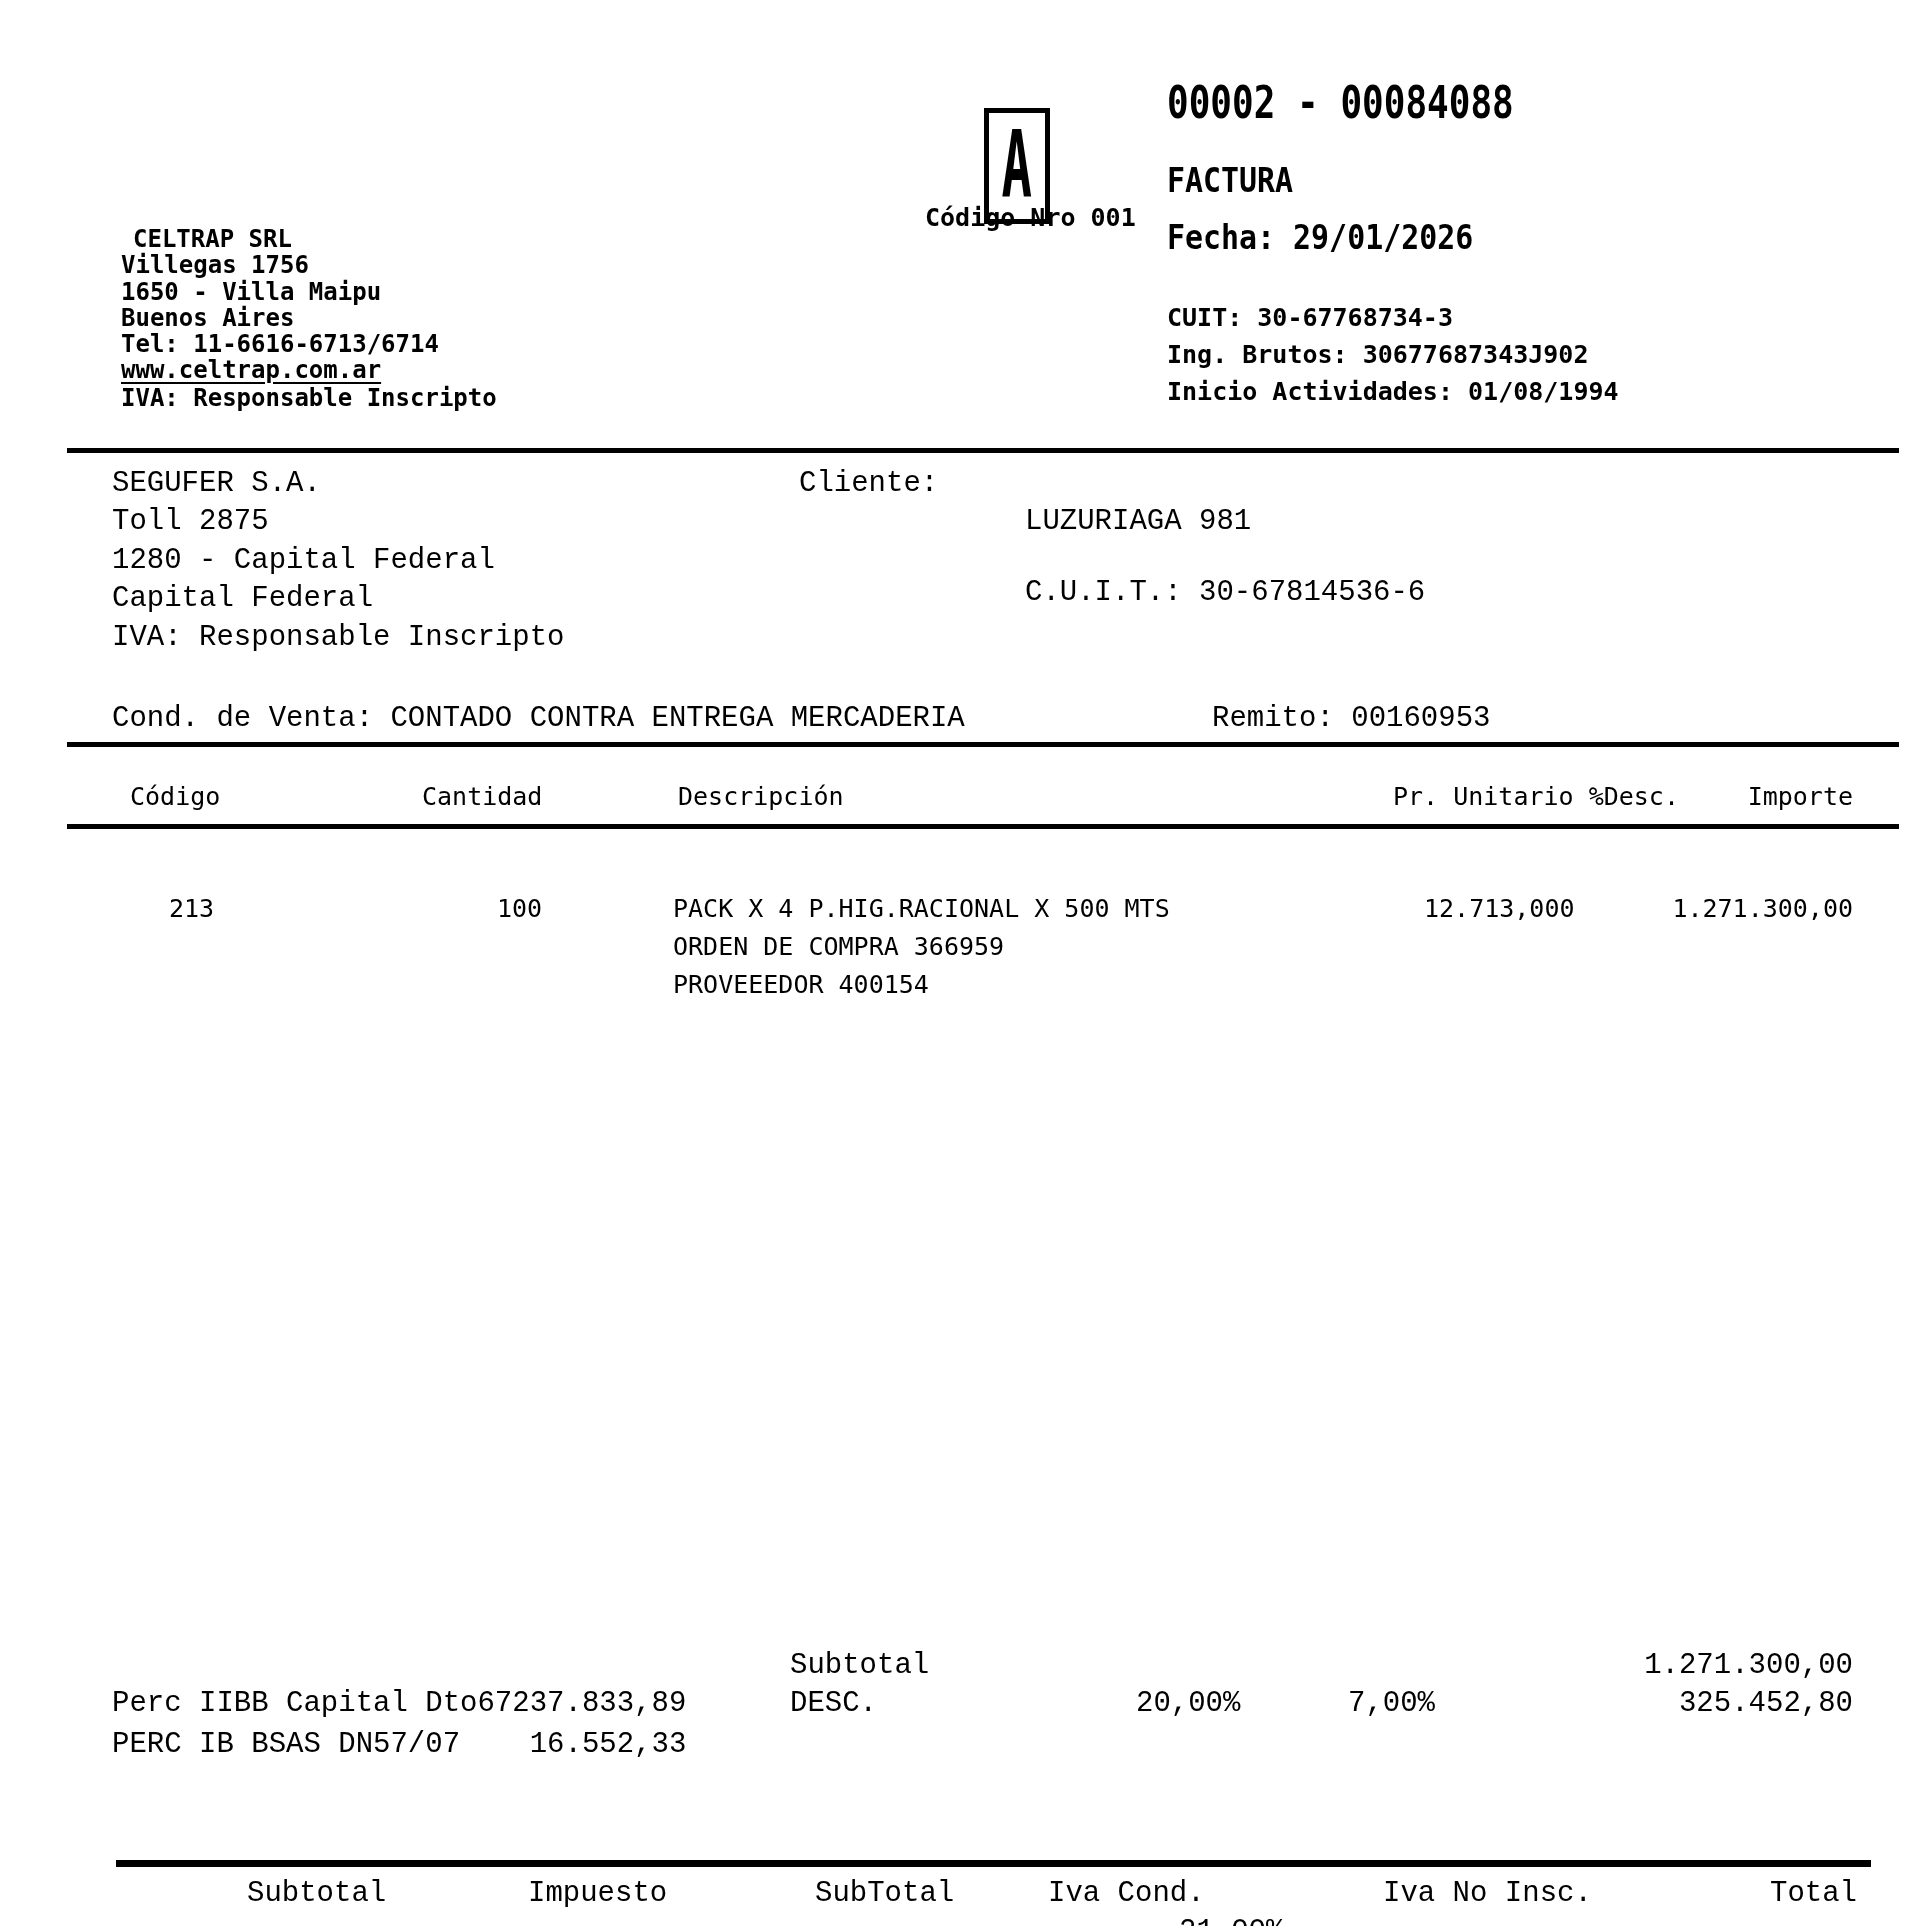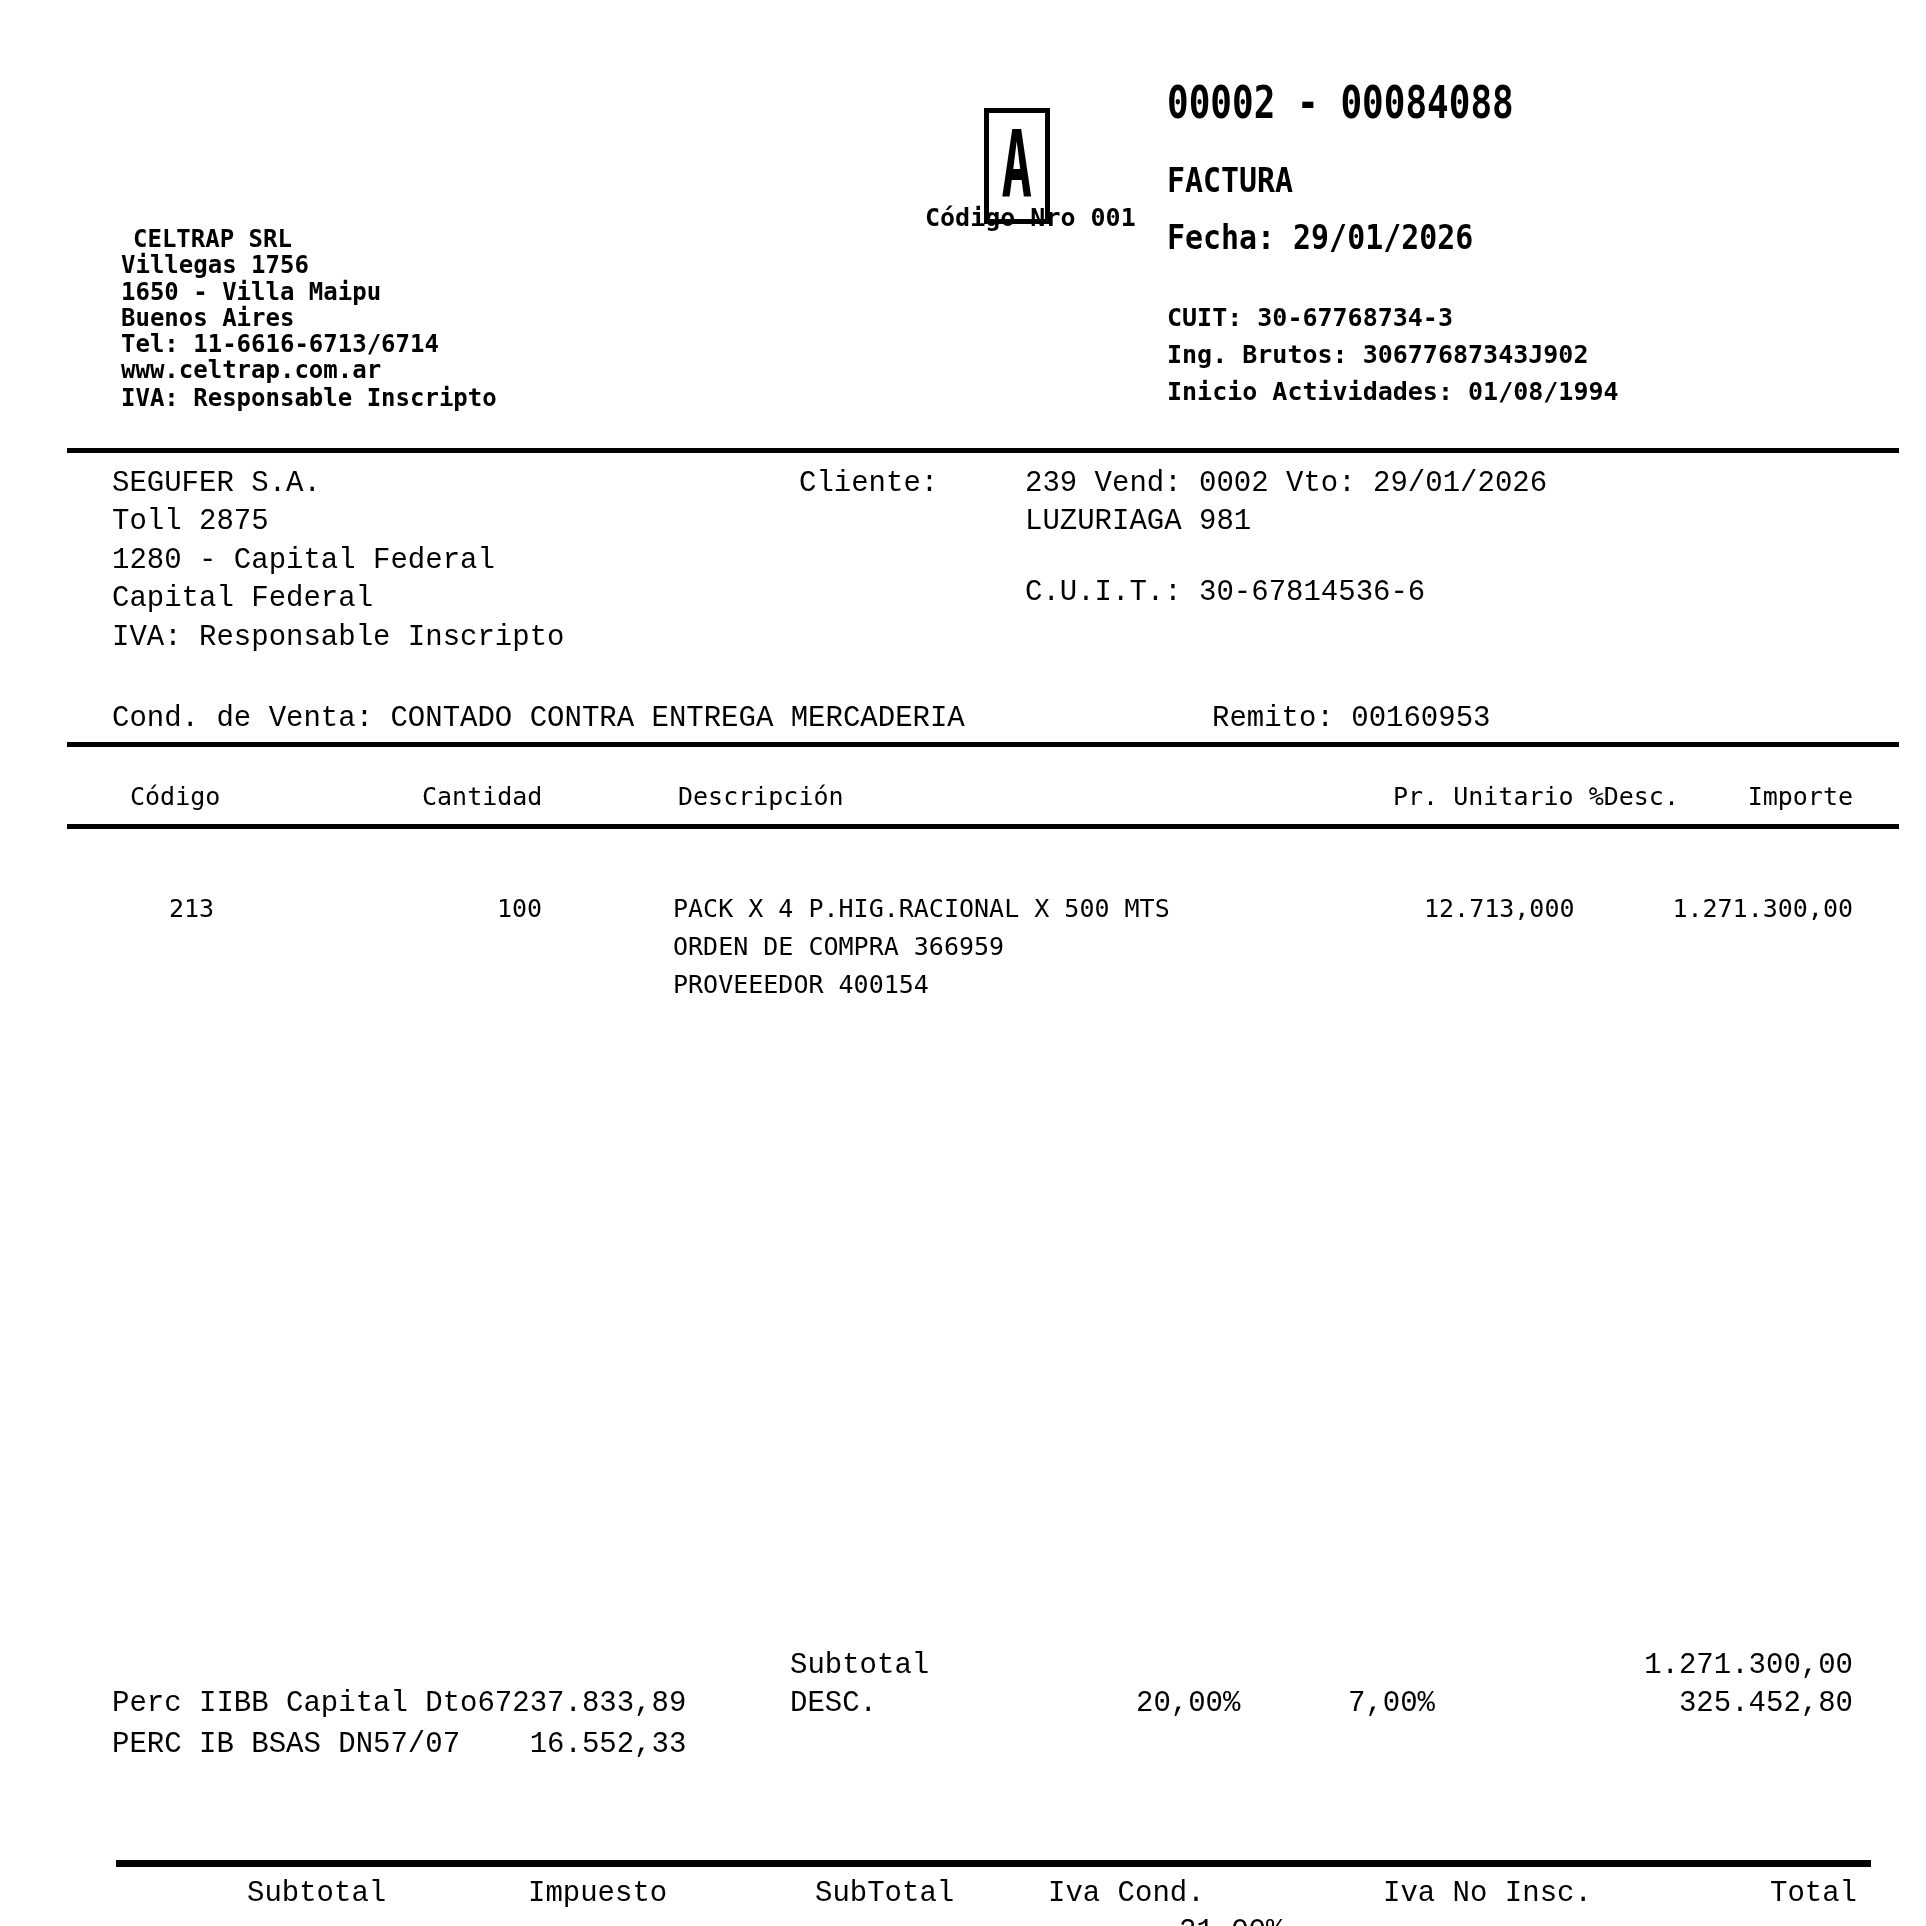--- a/index.html
+++ b/index.html
@@ -32,21 +32,21 @@
   .mid{font-size:29px;font-family:Liberation Mono, monospace;}
   .a-box{
     position:absolute;left:984px;top:108px;width:66px;height:116px;
     border:5.8px solid #000;box-sizing:border-box;
     display:flex;align-items:center;justify-content:center;
   }
   .a-box span{
     font-size:92px;font-weight:bold;line-height:1;
     transform:scaleX(.55);transform-origin:center;
   }
-  .underline{text-decoration-thickness:2.3px;text-underline-offset:3.9px;}
+  .underline{text-decoration:underline;text-decoration-thickness:2.3px;text-underline-offset:3.9px;}
 </style>
 </head>
 <body>
 
 <div class="page">
 
   <div class="t b company" style="left:133px;top:227px">CELTRAP SRL</div>
   <div class="t b company" style="left:121px;top:253px">Villegas 1756</div>
   <div class="t b company" style="left:121px;top:280px">1650 - Villa Maipu</div>
   <div class="t b company" style="left:121px;top:306px">Buenos Aires</div>
@@ -68,21 +68,20 @@
 
   <div class="hr" style="left:67px;top:448px;width:1832px;height:5px"></div>
 
   <div class="t client" style="left:112px;top:469px">SEGUFER S.A.</div>
   <div class="t client" style="left:112px;top:507px">Toll 2875</div>
   <div class="t client" style="left:112px;top:546px">1280 - Capital Federal</div>
   <div class="t client" style="left:112px;top:584px">Capital Federal</div>
   <div class="t client" style="left:112px;top:623px">IVA: Responsable Inscripto</div>
 
   <div class="t client" style="left:799px;top:469px">Cliente:</div>
-  <div class="t client" style="left:1025px;top:469px">239 Vend: 0002 Vto: 29/01/2026</div>
   <div class="t client" style="left:1025px;top:507px">LUZURIAGA 981</div>
   <div class="t client" style="left:1025px;top:578px">C.U.I.T.: 30-67814536-6</div>
 
   <div class="t client" style="left:112px;top:704px">Cond. de Venta: CONTADO CONTRA ENTREGA MERCADERIA</div>
   <div class="t client" style="left:1212px;top:704px">Remito: 00160953</div>
 
   <div class="hr" style="left:67px;top:742px;width:1832px;height:5px"></div>
 
   <div class="t items" style="left:114px;top:784px">Código</div>
   <div class="t items" style="left:406px;top:784px">Cantidad</div>

